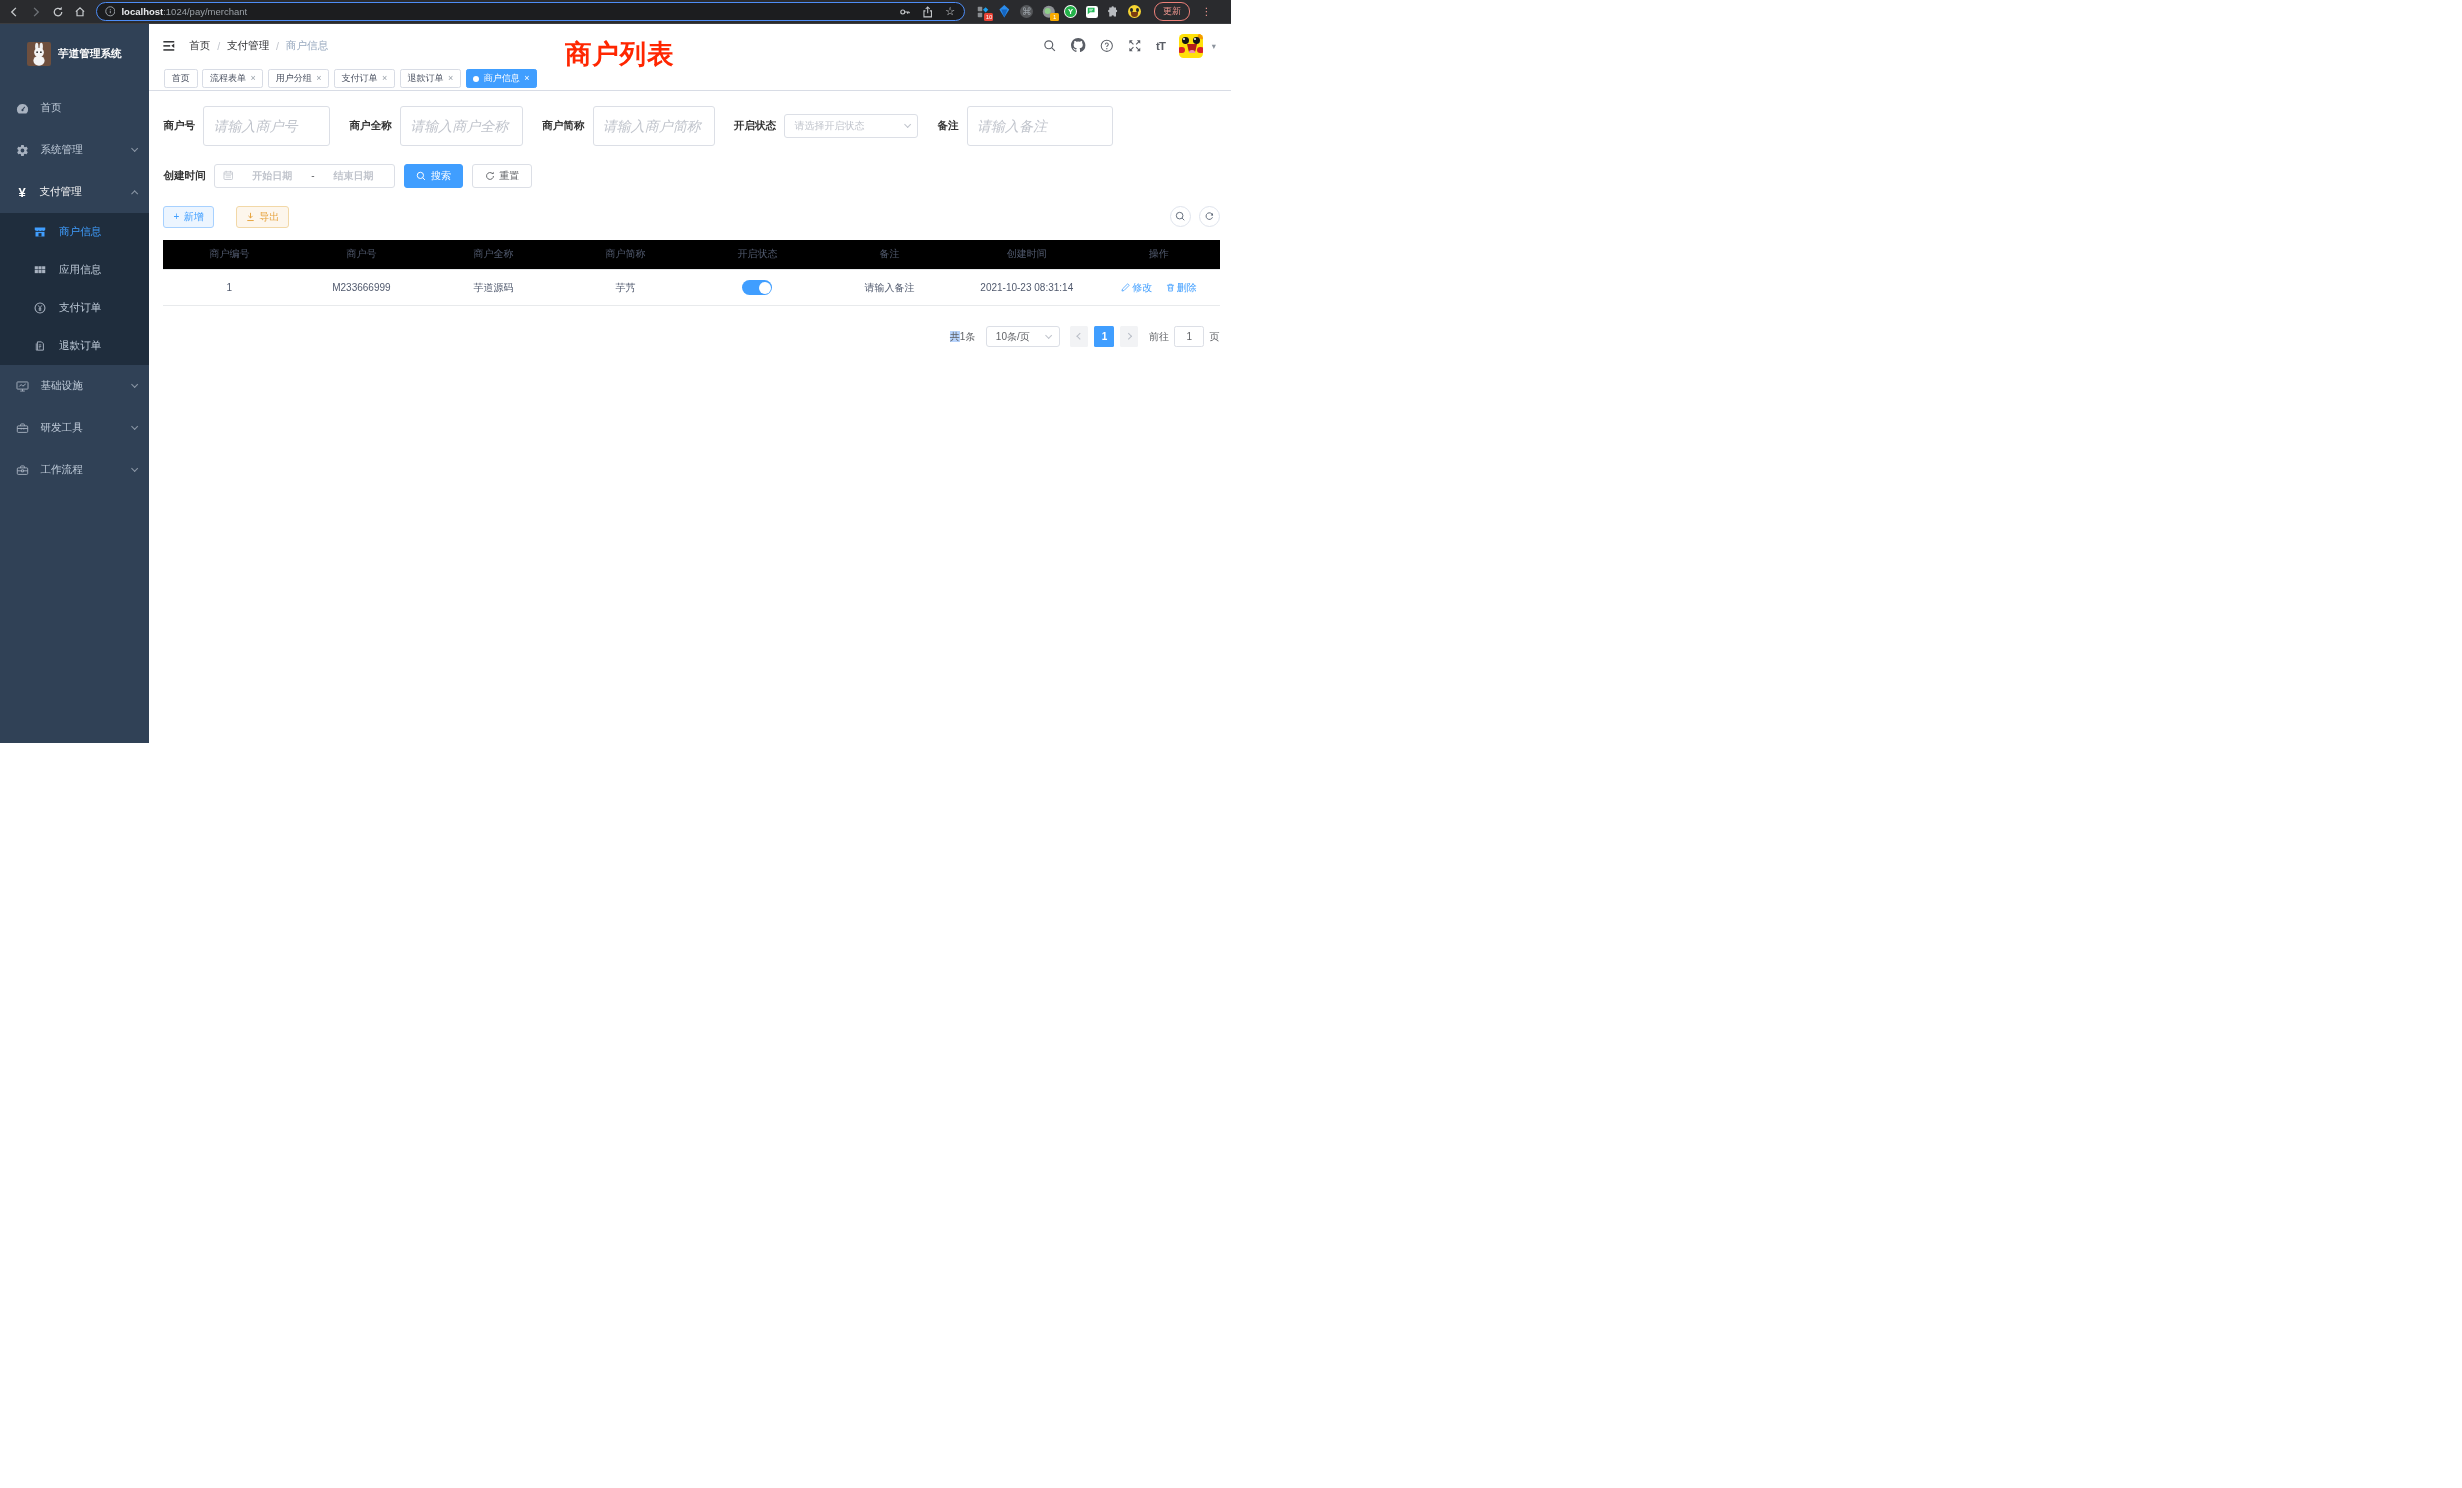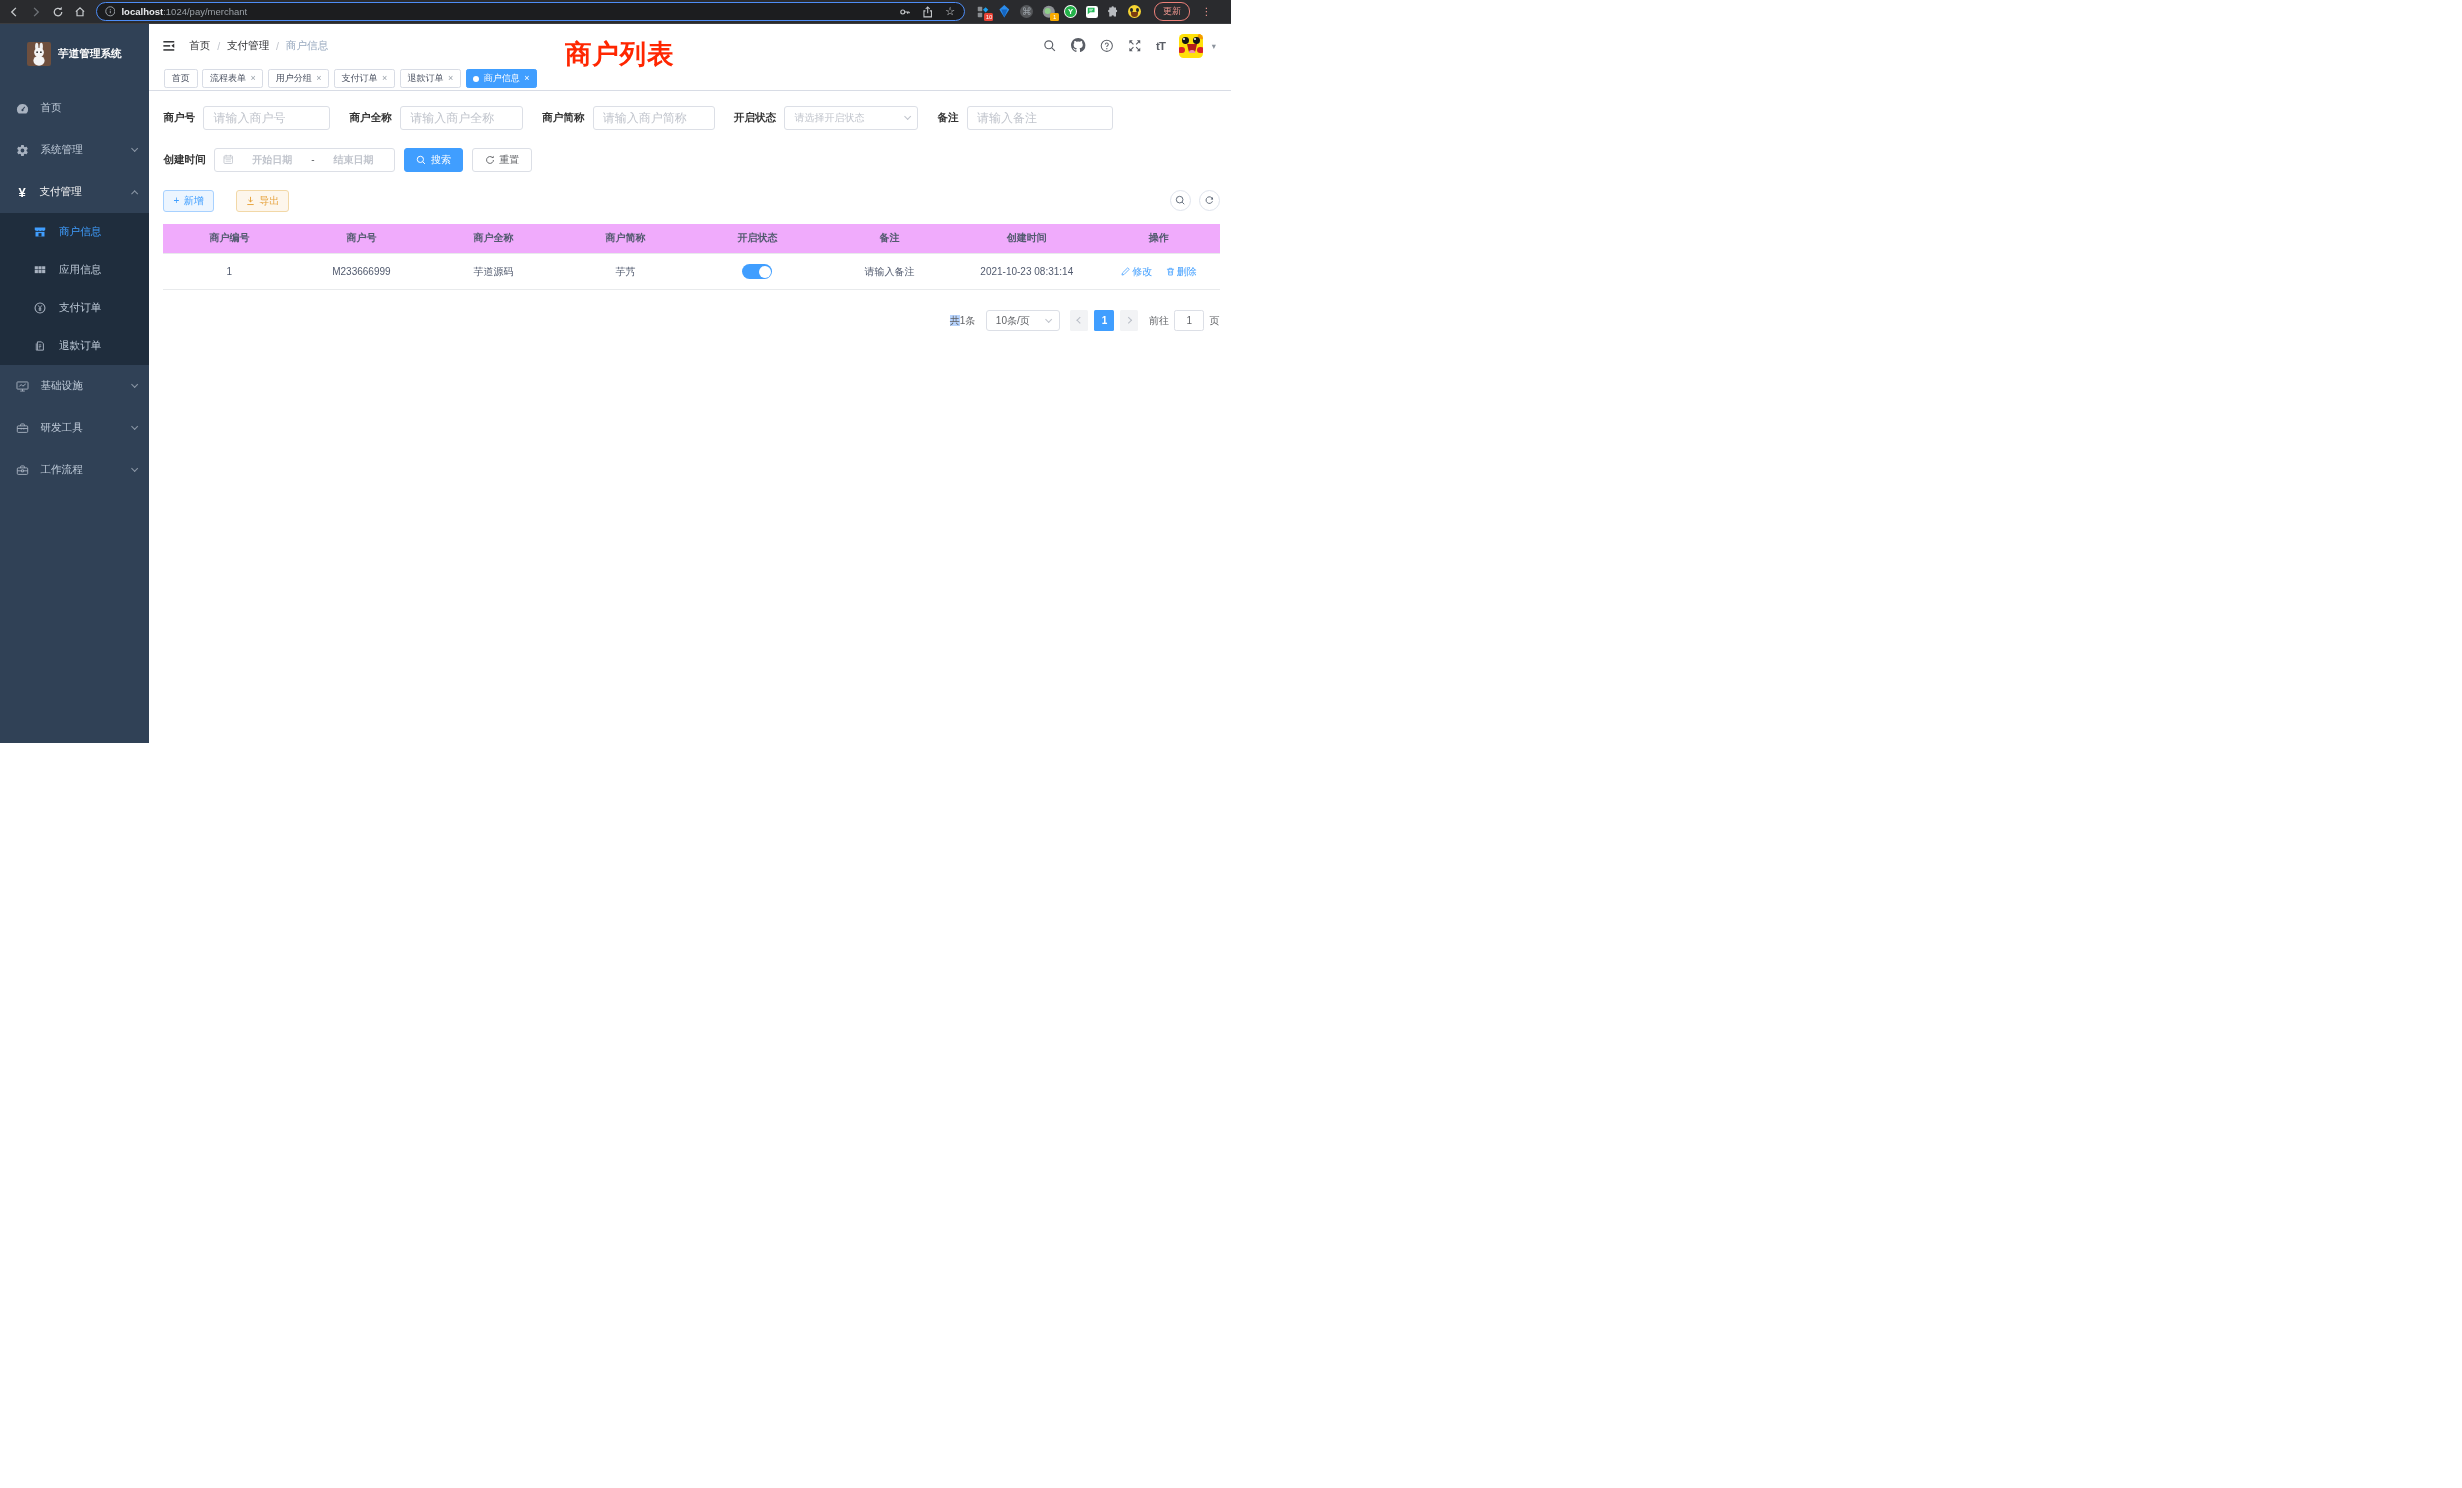--- a/index.html
+++ b/index.html
@@ -84,40 +84,40 @@
 .tab .x { color:#9aa2ab; font-size:9px; line-height:1; }
 .tab.active { background:#409eff; border-color:#409eff; color:#fff; }
 .tab.active .x { color:#fff; }
 .tab .dot { width:6px; height:6px; border-radius:50%; background:#fff; }
 
 
 .content { padding:15px 11.4px 0 14.4px; }
 .frow { display:flex; align-items:center; margin-bottom:18px; }
 .flabel { font-size:10.6px; font-weight:700; color:#333; margin-right:8.3px; white-space:nowrap; }
 .fitem { display:flex; align-items:center; margin-right:19px; }
-.inp { height:24px; border:0.8px solid #dcdfe6; border-radius:3px; padding:0 9px; font-size:12px; color:#606266; background:#fff; outline:none; font-family:inherit; }
+.inp { height:40px; border:0.8px solid #dcdfe6; border-radius:3px; padding:0 9px; font-size:14px; color:#606266; background:#fff; outline:none; font-family:inherit;font-style:italic; }
 .inp::placeholder { color:#c0c4cc; }
 .sel { height:24px; border:0.8px solid #dcdfe6; border-radius:3px; padding:0 7.6px 0 9px; display:flex; align-items:center; background:#fff; cursor:pointer; }
 .sel .ph { font-size:10px; color:#c0c4cc; flex:1; }
 .sel .chev { border-color:#c0c4cc; margin-left:4.5px; }
 .dateinp { width:181px; height:24px; border:0.8px solid #dcdfe6; border-radius:3px; display:flex; align-items:center; padding:0 7.6px; gap:6px; background:#fff; }
 .dateinp .ph { font-size:10px; color:#c0c4cc; flex:1; text-align:center;font-weight:bold; }
 .dateinp .dash { color:#606266; font-size:10px; }
 .btn { height:24px; border-radius:3px; font-size:10px; display:inline-flex; align-items:center; gap:4.5px; padding:0 11.4px; cursor:pointer; border:0.8px solid #dcdfe6; background:#fff; color:#606266; font-family:inherit; }
 .btn.primary { background:#409eff; border-color:#409eff; color:#fff; }
 .btn.sm { height:22px; padding:0 9px; }
 .btn.plain-blue { background:#ecf5ff; border-color:#a7d1ff; color:#409eff; }
 .btn.plain-warn { background:#fdf6ec; border-color:#f2d8a7; color:#e6a23c; }
 .toolbar { display:flex; align-items:center; margin:1.5px 0 12px; }
 .tool-right { margin-left:auto; display:flex; gap:7.6px; }
 .circ-btn { width:21px; height:21px; border-radius:50%; border:0.8px solid #dfe4ed; background:#fff; display:flex; align-items:center; justify-content:center; color:#5a6474; cursor:pointer; }
 
 
 table.grid { width:100%; border-collapse:collapse; table-layout:fixed; }
-.grid th { background:#f0abfc; color:#515a6e; font-size:10px; font-weight:700; height:30px; text-align:center; border-bottom:0.8px solid #e8eaec; }
+.grid th { background:#000000; color:#515a6e; font-size:10px; font-weight:400; height:30px; text-align:center; border-bottom:0.8px solid #e8eaec; }
 .grid td { height:36px; font-size:10px; color:#515a6e; text-align:center; border-bottom:0.8px solid #e8eaec; }
 .switch { width:30px; height:15px; border-radius:7.6px; background:#409eff; position:relative; display:inline-block; vertical-align:middle; cursor:pointer; }
 .switch .knob { position:absolute; right:1.5px; top:1.5px; width:12px; height:12px; border-radius:50%; background:#fff; }
 .oplink { color:#409eff; font-size:10px; display:inline-flex; align-items:center; gap:2.3px; cursor:pointer; }
 .oplink + .oplink { margin-left:10.6px; }
 
 
 .pager { display:flex; align-items:center; justify-content:flex-end; gap:10.6px; margin-top:20px; font-size:10px; color:#606266; }
 .total .hl { background:#b8d4fd; }
 .psel { width:74px; height:21px; }

